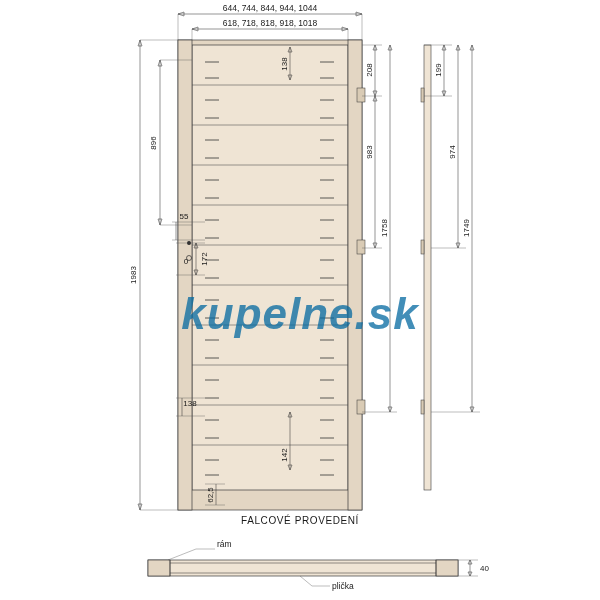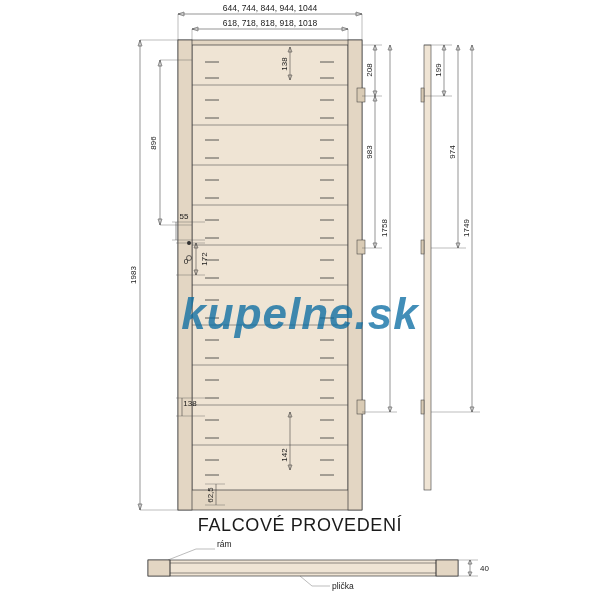--- a/index.html
+++ b/index.html
@@ -44,21 +44,21 @@
     font-style: italic;
     color: #0369a1;
     opacity: 0.75;
     letter-spacing: 1px;
     transform: translateY(14px);
   }
   .caption {
     position: absolute;
     width: 600px;
     text-align: center;
-    font-size: 18px;
+    font-size: 10px;
     letter-spacing: 0.6px;
     color: #1a1a1a;
     z-index: 6;
   }
   #falcove-caption { top: 515px; }
   .dim-text {
     font-size: 8px;
     fill: #1a1a1a;
     font-family: "Liberation Sans", sans-serif;
   }

